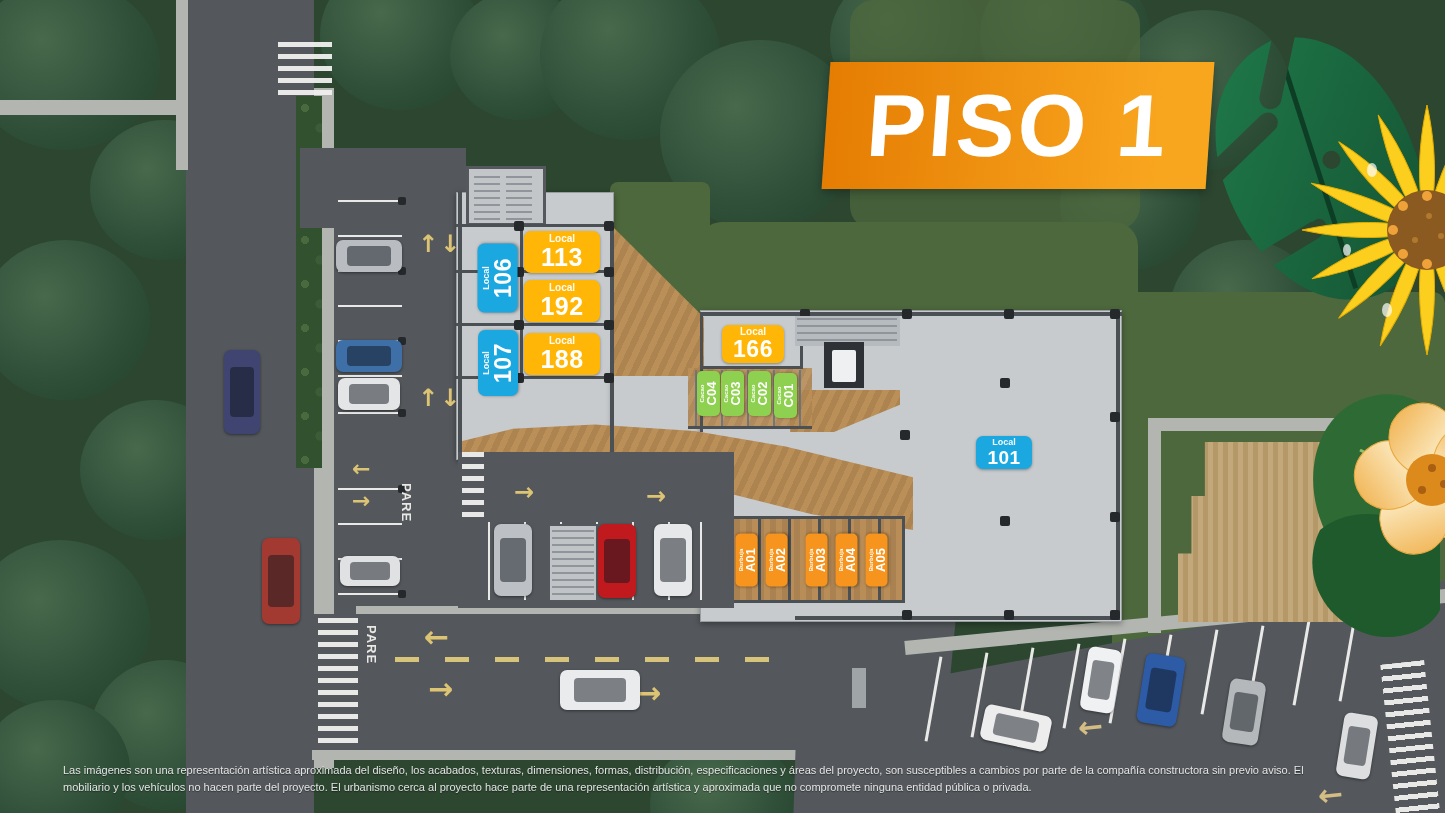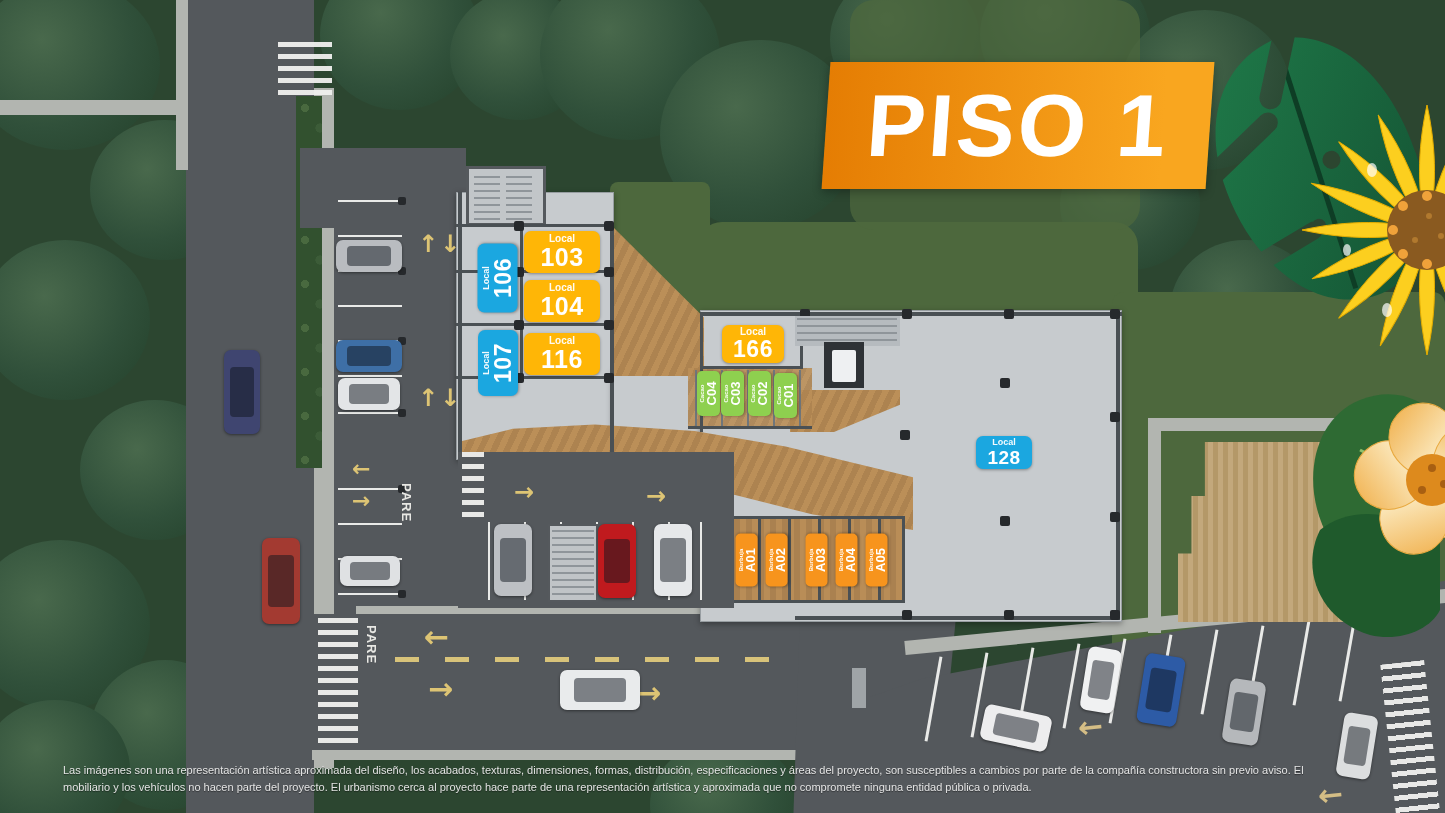--- a/index.html
+++ b/index.html
@@ -266,37 +266,37 @@
   <div class="badge v md" style="left: 463px; top: 258px; width: 69px; height: 40px; background: rgb(27, 167, 224);">
     <span class="bt">Local</span>
     <span class="bc">106</span>
   </div>
   <div class="badge v md" style="left: 465px; top: 343px; width: 66px; height: 40px; background: rgb(27, 167, 224);">
     <span class="bt">Local</span>
     <span class="bc">107</span>
   </div>
   <div class="badge" style="left: 524px; top: 231px; width: 76px; height: 42px; background: rgb(255, 182, 6);">
     <span class="bt">Local</span>
-    <span class="bc">103</span>
+    <span class="bc">113</span>
   </div>
   <div class="badge" style="left: 524px; top: 280px; width: 76px; height: 42px; background: rgb(255, 182, 6);">
     <span class="bt">Local</span>
-    <span class="bc">104</span>
+    <span class="bc">192</span>
   </div>
   <div class="badge" style="left: 524px; top: 333px; width: 76px; height: 42px; background: rgb(255, 182, 6);">
     <span class="bt">Local</span>
-    <span class="bc">116</span>
+    <span class="bc">188</span>
   </div>
   <div class="badge md" style="left: 722px; top: 325px; width: 62px; height: 38px; background: rgb(255, 182, 6);">
     <span class="bt">Local</span>
     <span class="bc">166</span>
   </div>
   <div class="badge sm" style="left: 976px; top: 436px; width: 56px; height: 33px; background: rgb(27, 167, 224);">
     <span class="bt">Local</span>
-    <span class="bc">128</span>
+    <span class="bc">101</span>
   </div>
   <div class="badge v xs" style="left: 686px; top: 382px; width: 45px; height: 23px; background: rgb(142, 208, 79);">
     <span class="bt">Cacao</span>
     <span class="bc">C04</span>
   </div>
   <div class="badge v xs" style="left: 710px; top: 382px; width: 45px; height: 23px; background: rgb(142, 208, 79);">
     <span class="bt">Cacao</span>
     <span class="bc">C03</span>
   </div>
   <div class="badge v xs" style="left: 737px; top: 382px; width: 45px; height: 23px; background: rgb(142, 208, 79);">

